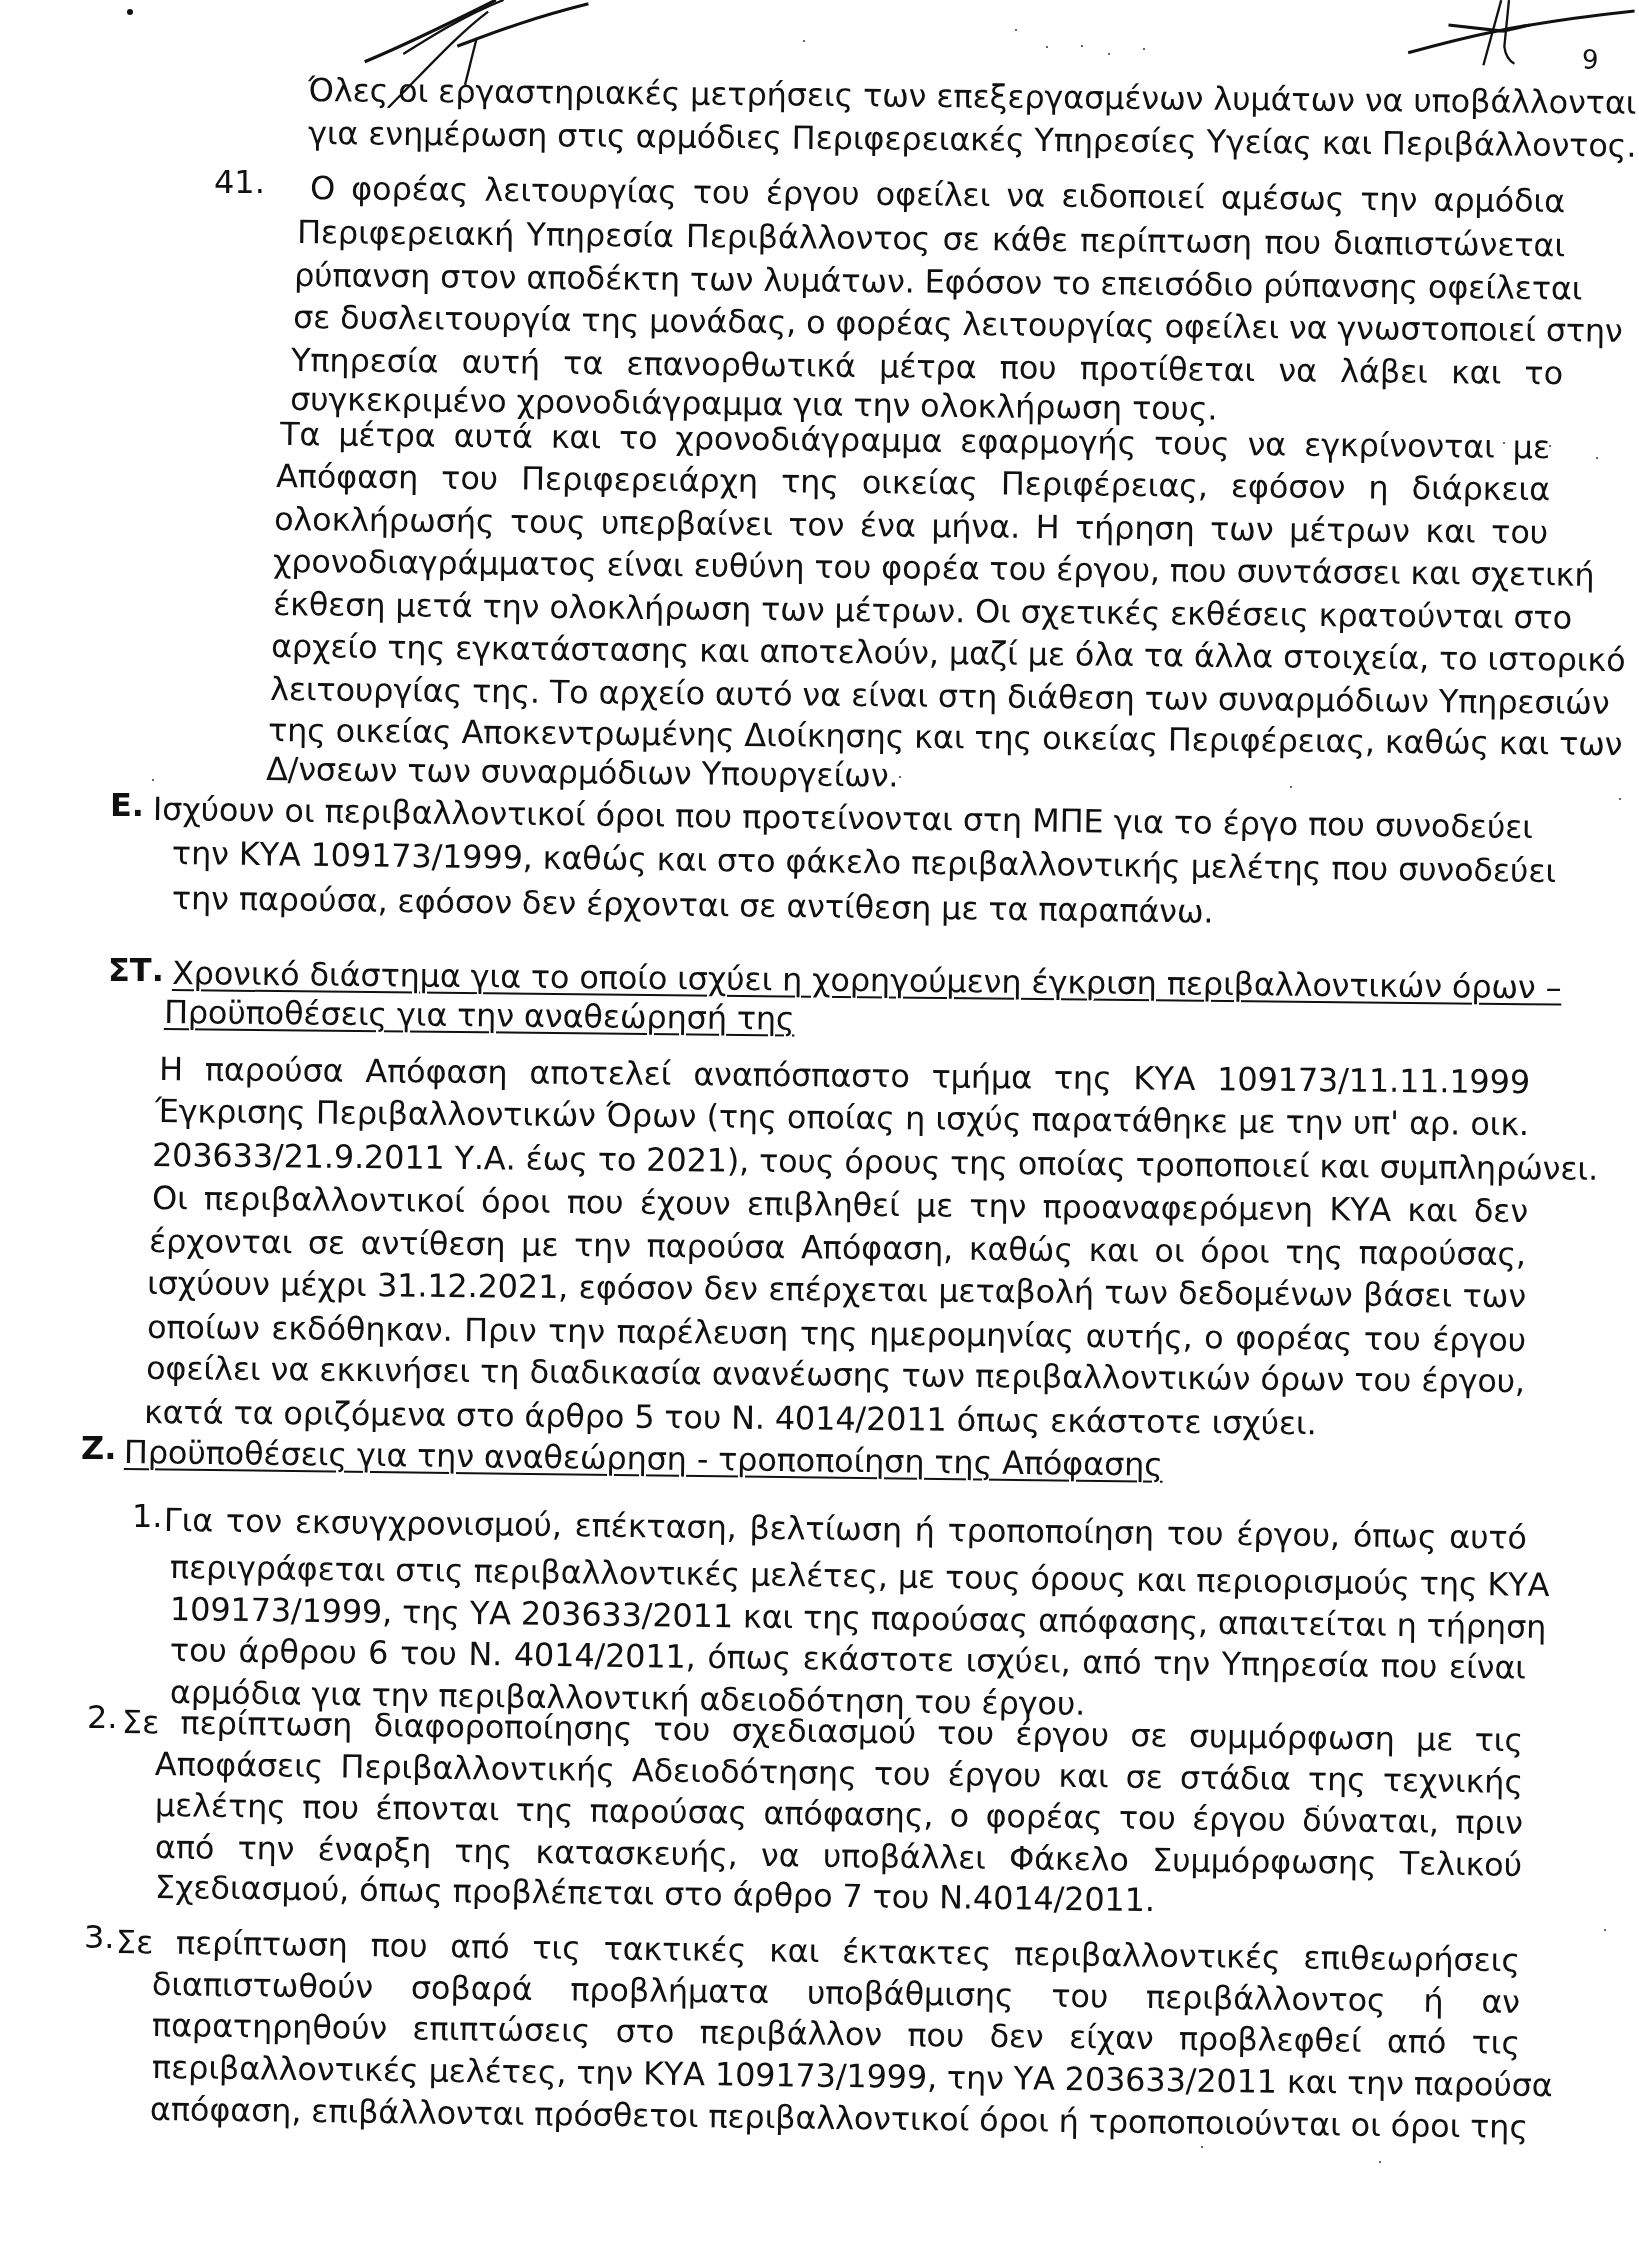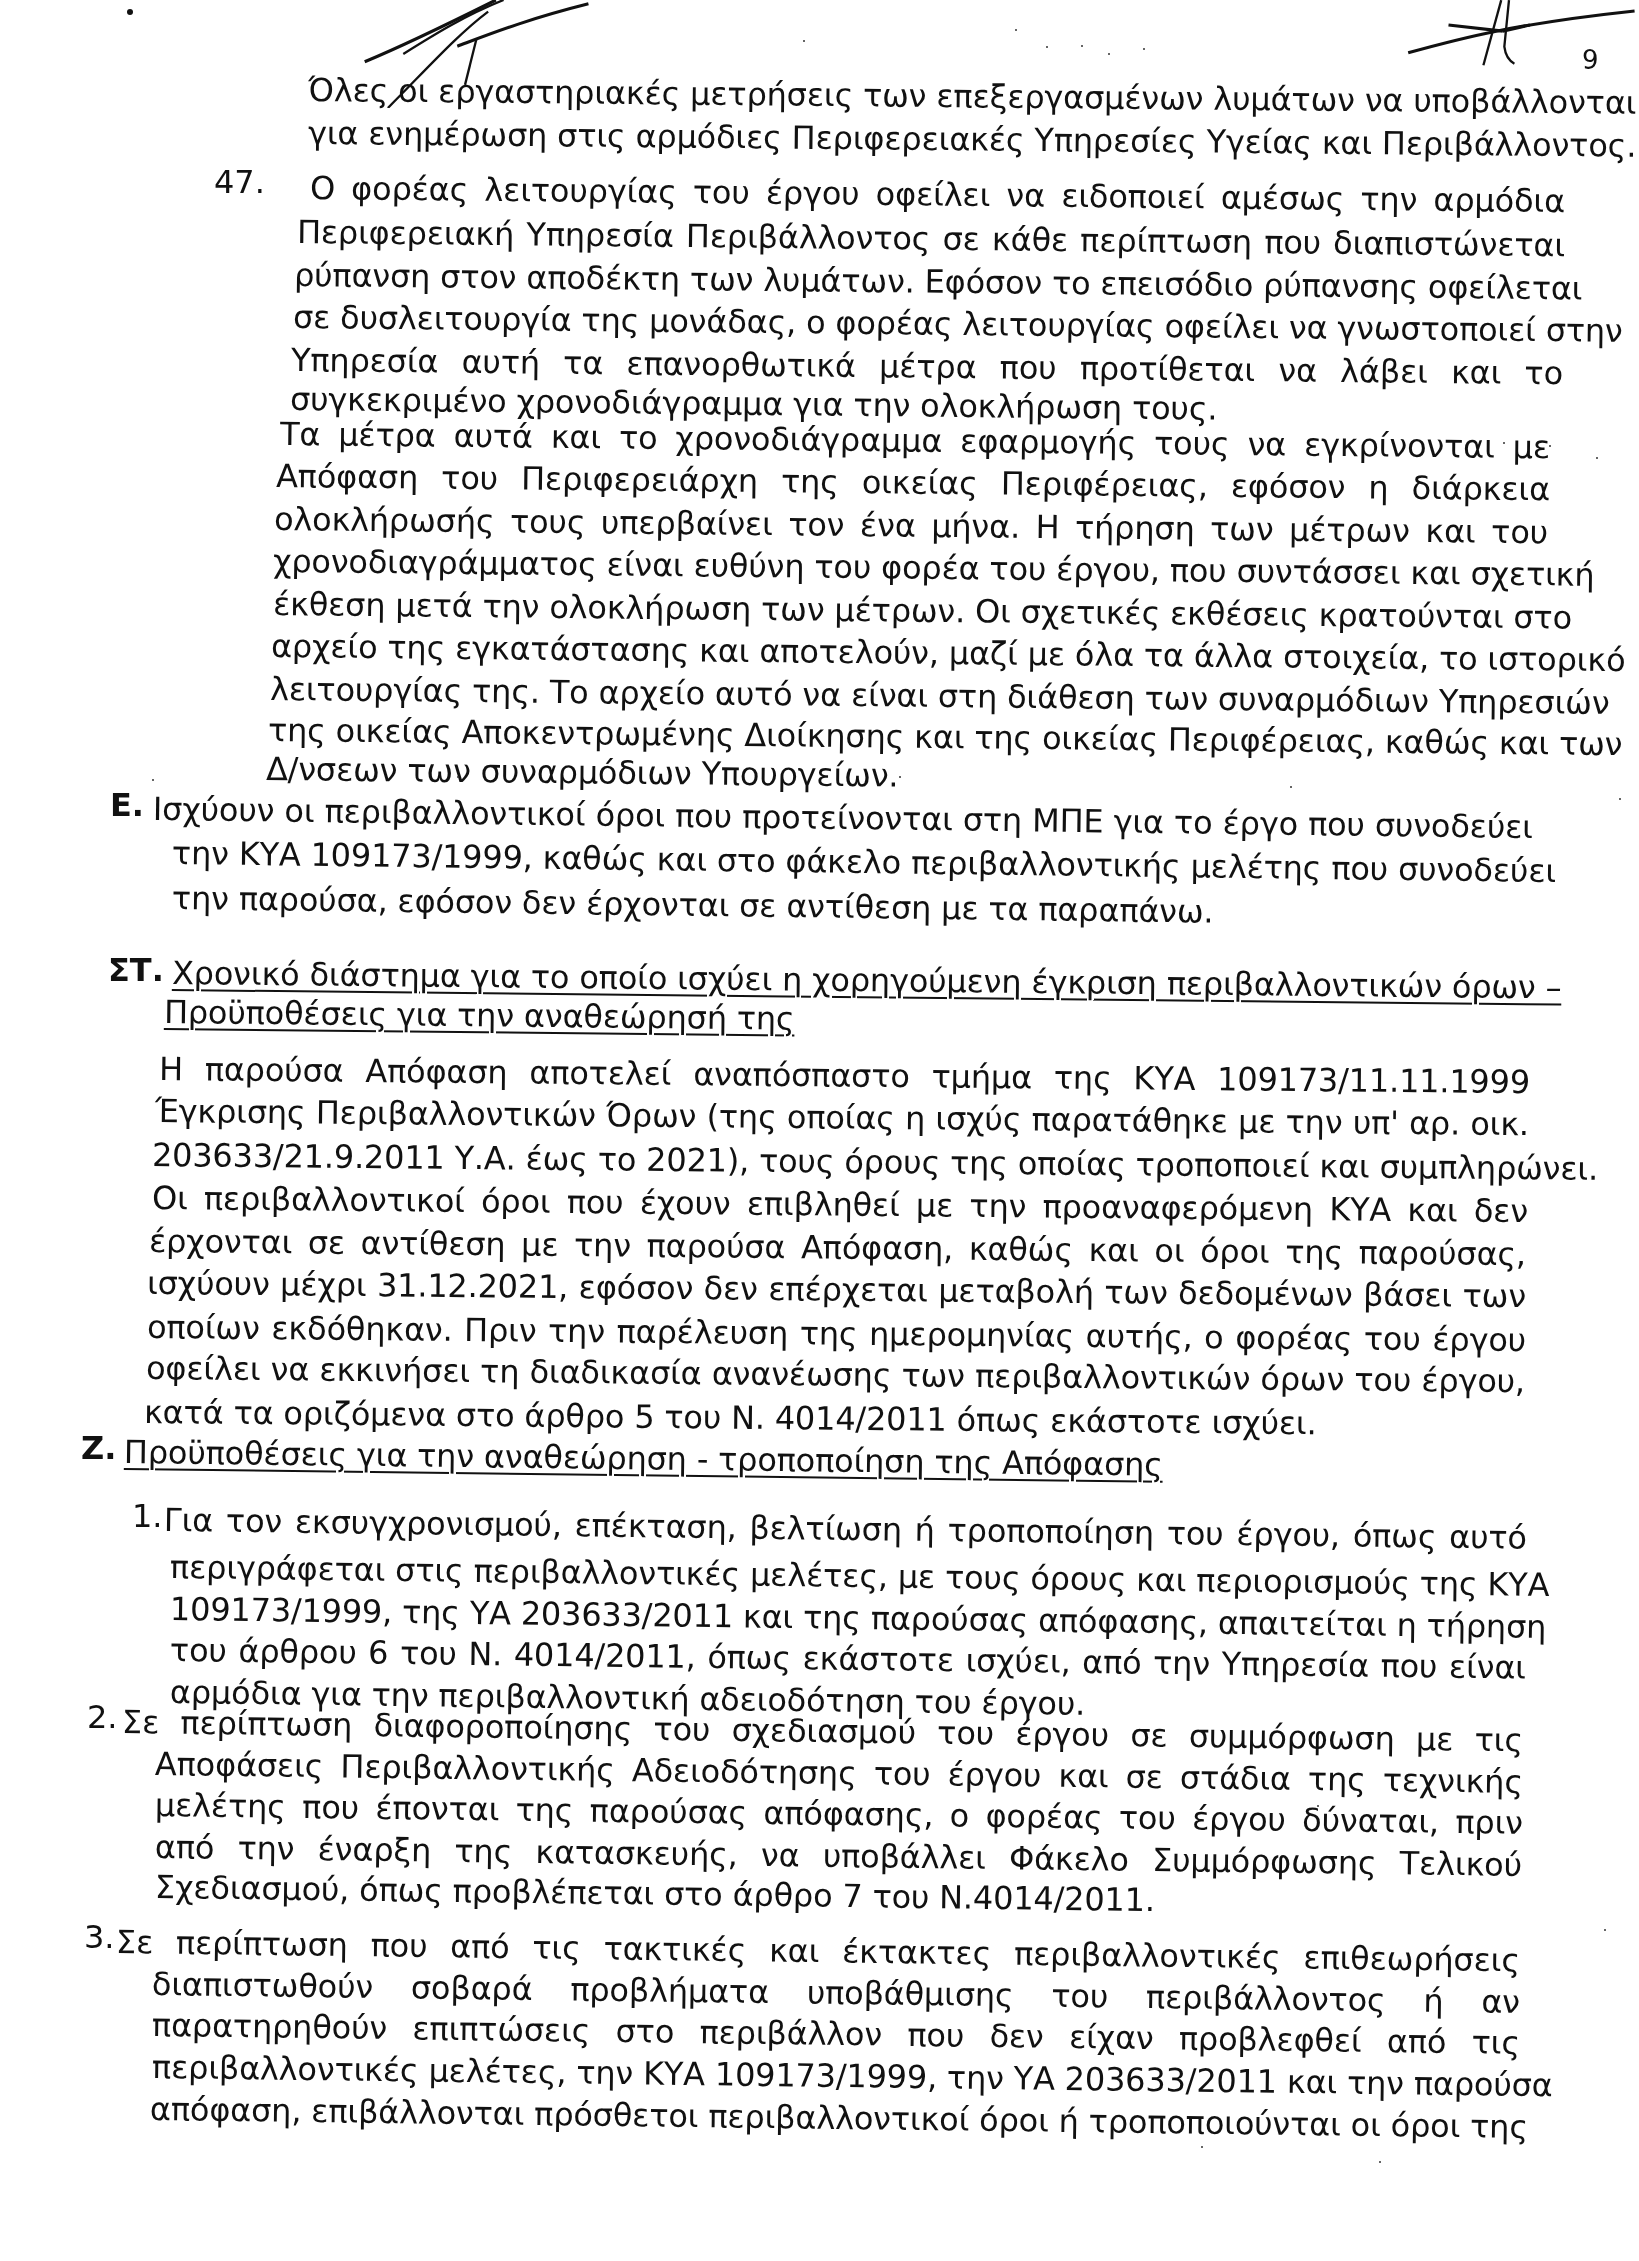--- a/index.html
+++ b/index.html
@@ -52,21 +52,21 @@
   <span class="speck" style="left:1143px; top:48px;"></span>
 
   <div class="page-num">9</div>
 
   <div>
     <div class="ln" style="left:308px; top:71px; width:1277px; transform:rotate(0.55deg);">Όλες οι εργαστηριακές μετρήσεις των επεξεργασμένων λυμάτων να υποβάλλονται</div>
     <div class="ln" style="left:308px; top:114px; width:1277px; transform:rotate(0.55deg);">για ενημέρωση στις αρμόδιες Περιφερειακές Υπηρεσίες Υγείας και Περιβάλλοντος.</div>
   </div>
 
   <div>
-    <div class="label" style="left:214px; top:163px;">47.</div>
+    <div class="label" style="left:214px; top:163px;">41.</div>
     <div class="ln just" style="left:310px; top:169px; width:1255px; transform:rotate(0.6deg);">Ο φορέας λειτουργίας του έργου οφείλει να ειδοποιεί αμέσως την αρμόδια</div>
     <div class="ln just" style="left:297px; top:213px; width:1268px; transform:rotate(0.6deg);">Περιφερειακή Υπηρεσία Περιβάλλοντος σε κάθε περίπτωση που διαπιστώνεται</div>
     <div class="ln just" style="left:294px; top:256px; width:1270px; transform:rotate(0.6deg);">ρύπανση στον αποδέκτη των λυμάτων. Εφόσον το επεισόδιο ρύπανσης οφείλεται</div>
     <div class="ln just" style="left:293px; top:298px; width:1272px; transform:rotate(0.6deg);">σε δυσλειτουργία της μονάδας, ο φορέας λειτουργίας οφείλει να γνωστοποιεί στην</div>
     <div class="ln just" style="left:291px; top:341px; width:1272px; transform:rotate(0.6deg);">Υπηρεσία αυτή τα επανορθωτικά μέτρα που προτίθεται να λάβει και το</div>
     <div class="ln" style="left:290px; top:380px; transform:rotate(0.6deg);">συγκεκριμένο χρονοδιάγραμμα για την ολοκλήρωση τους.</div>
     <div class="ln just" style="left:280px; top:415px; width:1270px; transform:rotate(0.6deg);">Τα μέτρα αυτά και το χρονοδιάγραμμα εφαρμογής τους να εγκρίνονται με</div>
     <div class="ln just" style="left:276px; top:457px; width:1274px; transform:rotate(0.6deg);">Απόφαση του Περιφερειάρχη της οικείας Περιφέρειας, εφόσον η διάρκεια</div>
     <div class="ln just" style="left:274px; top:500px; width:1274px; transform:rotate(0.6deg);">ολοκλήρωσής τους υπερβαίνει τον ένα μήνα.  Η τήρηση των μέτρων και του</div>
     <div class="ln just" style="left:273px; top:542px; width:1274px; transform:rotate(0.6deg);">χρονοδιαγράμματος είναι ευθύνη του φορέα του έργου, που συντάσσει και σχετική</div>

